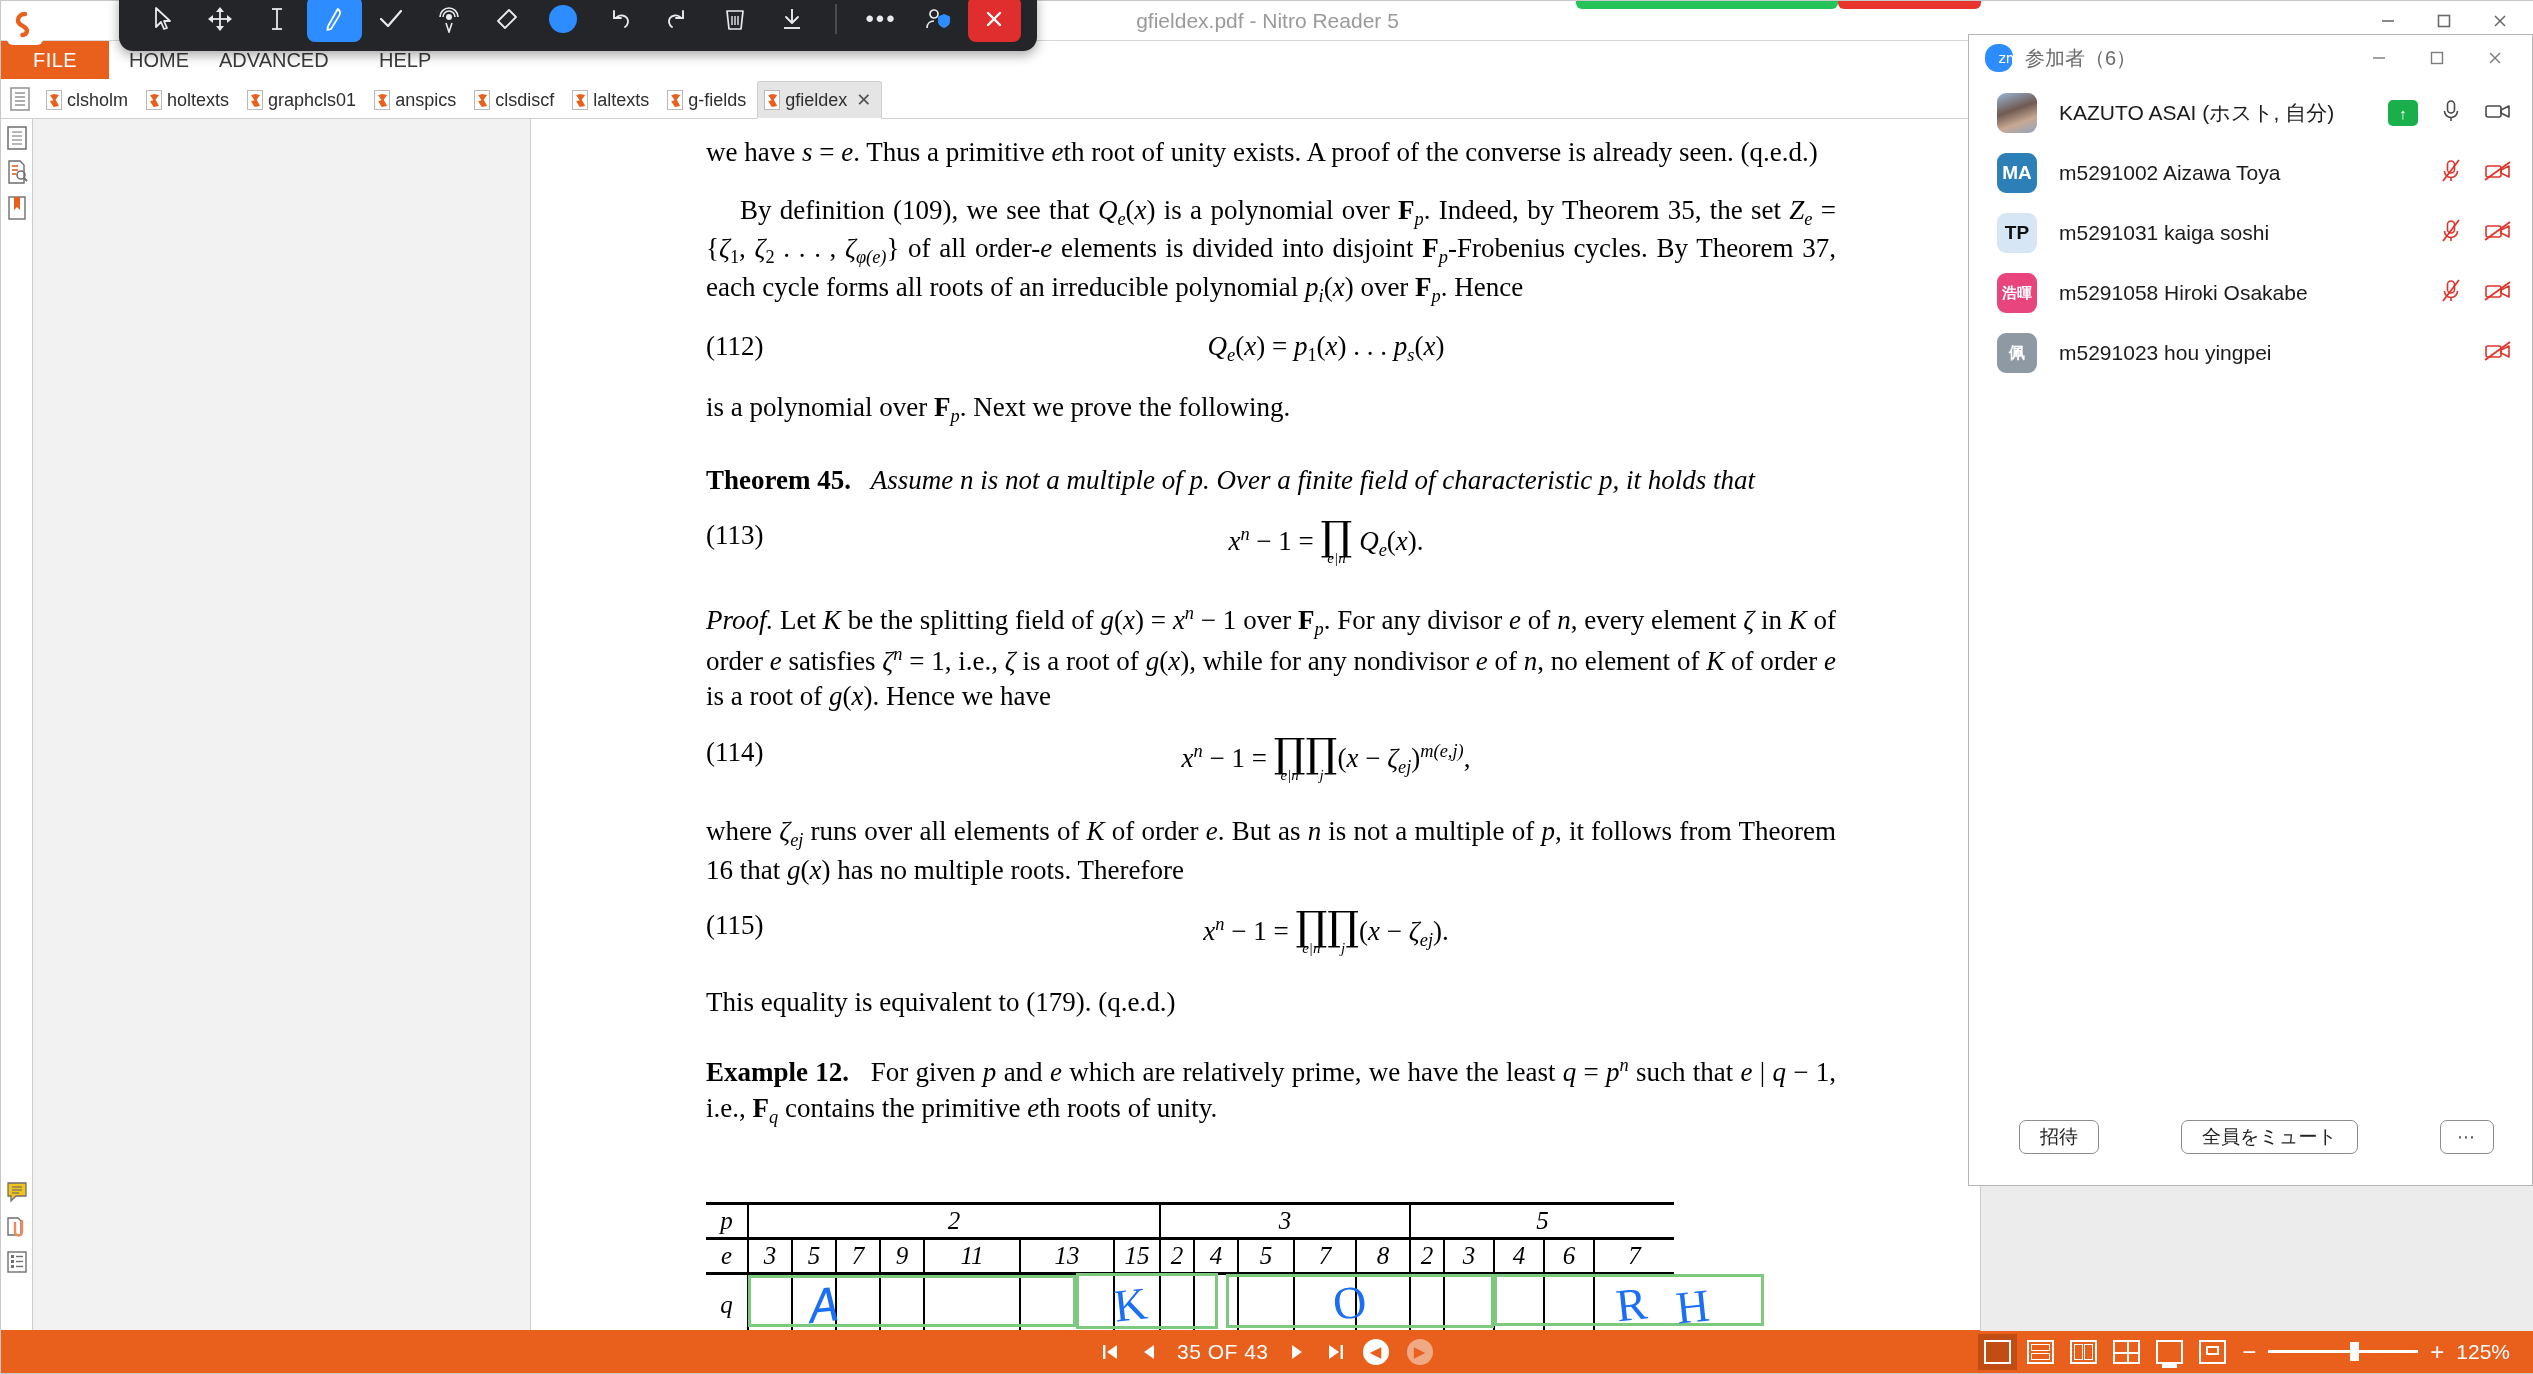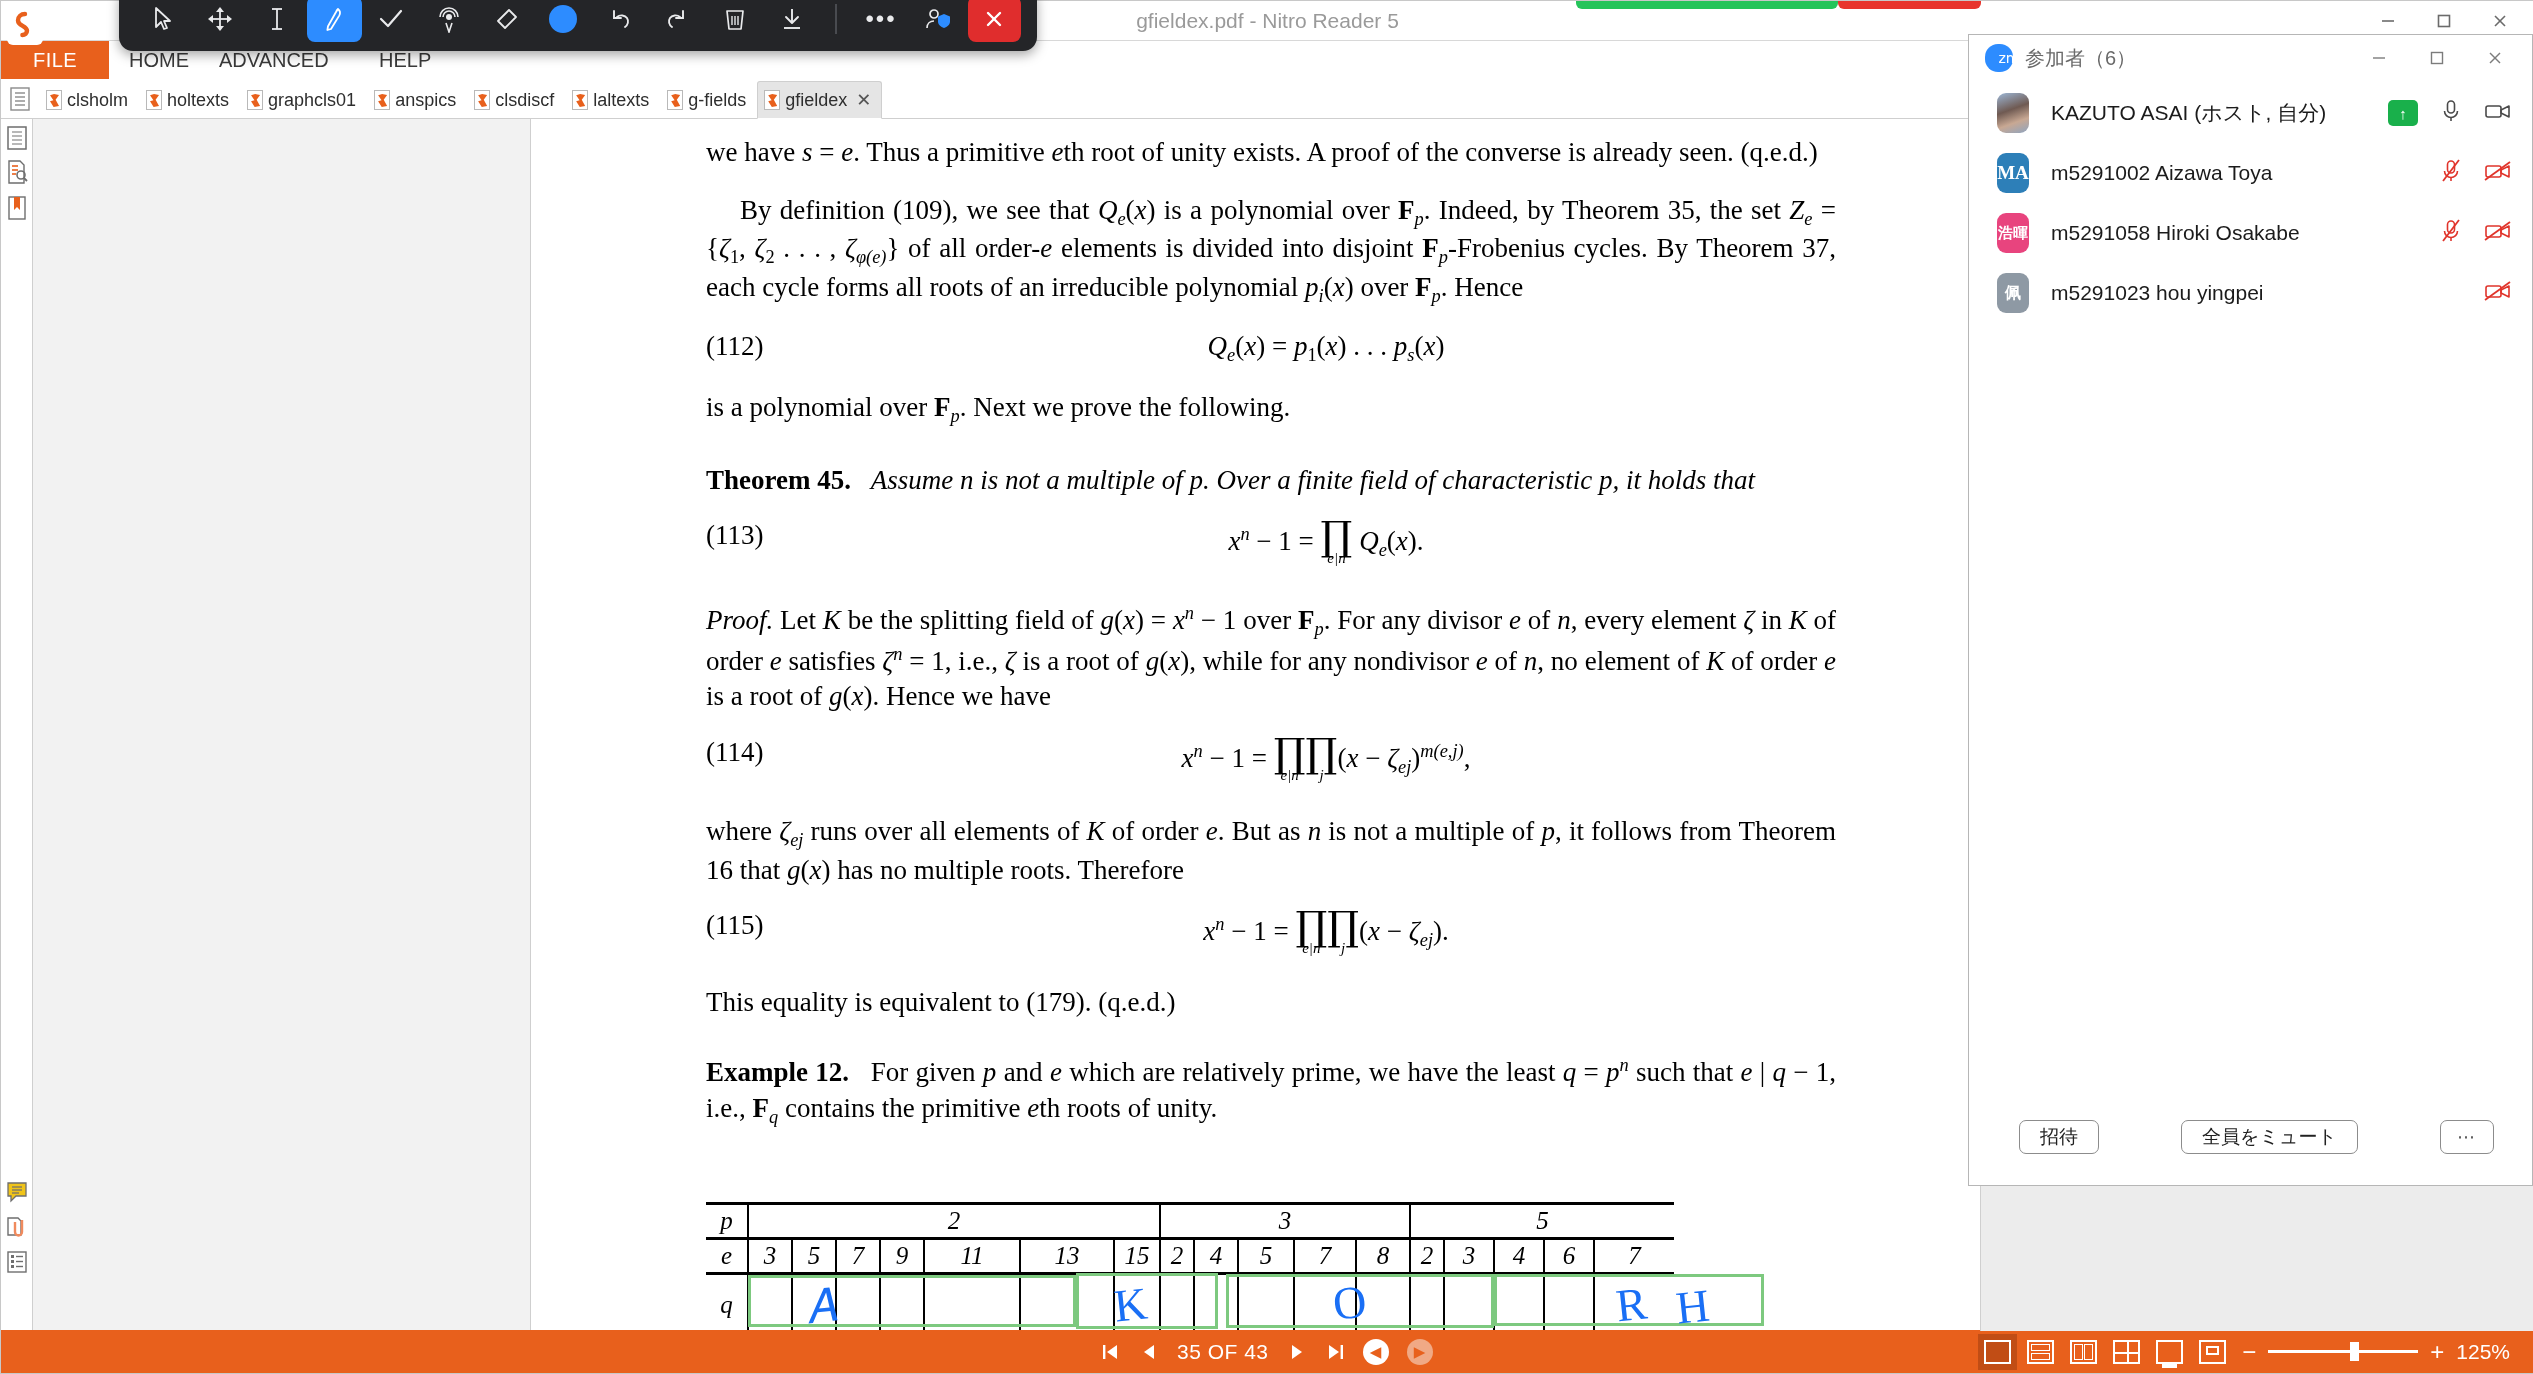--- a/index.html
+++ b/index.html
@@ -158,24 +158,24 @@
              align-items:center; justify-content:center; margin-left:16px;
              font-family:"DejaVu Sans", sans-serif;padding-left:20px; }
   .zp-titletext { margin-left:12px; font-size:20px; color:#6a6a6a; }
   .zp-wctrls { position:absolute; right:8px; top:0; height:46px; display:flex;
                align-items:center; }
   .zp-wbtn { width:58px; height:44px; display:flex; align-items:center;
              justify-content:center; color:#7c7c7c; }
 
   .zp-list { position:absolute; left:0; top:48px; width:100%; }
   .zp-row { height:60px; display:flex; align-items:center; padding:0 20px 0 28px; }
-  .zp-av { width:32px; height:40px; border-radius:9px; flex:none;
+  .zp-av { width:40px; height:40px; border-radius:9px; flex:none;
            display:flex; align-items:center; justify-content:center;
            color:#fff; font-size:19px; font-weight:bold;
-           font-family:Liberation Serif, serif; overflow:hidden; }
+           font-family:Liberation Sans, sans-serif; overflow:hidden; }
   .zp-av.photo { background:linear-gradient(160deg,#9db7d6 0%,#6f5a52 42%,#c8a893 70%,#8fa4bf 100%); }
   .zp-name { margin-left:22px; font-size:21px; color:#1b1b1b; flex:1;
              white-space:nowrap; }
   .zp-icons { display:flex; align-items:center; gap:22px; }
   .zp-badge { width:30px; height:26px; border-radius:5px; background:#19b04b;
               display:flex; align-items:center; justify-content:center; color:#fff;
               font-size:15px; }
 
   .zp-footer { position:absolute; left:0; bottom:0; width:100%; height:96px;
                display:flex; align-items:center; justify-content:center; gap:70px; }
@@ -711,43 +711,64 @@
           <div>
             <svg width="28" height="22" viewBox="0 0 28 22">
                 <rect x="2" y="6" width="15" height="11" rx="2" fill="none" stroke="#e0342b" stroke-width="1.6"></rect>
                 <path d="M17 10 L25 6 v11 l-8-4z" fill="none" stroke="#e0342b" stroke-width="1.6" stroke-linejoin="round"></path>
                 <line x1="1" y1="20" x2="26" y2="2" stroke="#e0342b" stroke-width="1.8"></line>
               </svg>
           </div>
         </div>
       </div>
 
-
       <div class="zp-row">
-        <div class="zp-av" style="background:#e8447e;font-size:15px">浩暉</div>
-        <div class="zp-name">m5291058 Hiroki Osakabe</div>
+        <div class="zp-av" style="background:#d7e6f5;color:#111">TP</div>
+        <div class="zp-name">m5291031 kaiga soshi</div>
         <div class="zp-icons">
           <div>
             <svg width="22" height="26" viewBox="0 0 22 26">
                 <rect x="7.5" y="3" width="7" height="12" rx="3.5" fill="none" stroke="#e0342b" stroke-width="1.6"></rect>
                 <path d="M4.5 13a6.5 6.5 0 0 0 13 0" fill="none" stroke="#e0342b" stroke-width="1.6"></path>
                 <line x1="11" y1="20" x2="11" y2="23" stroke="#e0342b" stroke-width="1.6"></line>
                 <line x1="3" y1="23" x2="19" y2="2" stroke="#e0342b" stroke-width="1.8"></line>
               </svg>
           </div>
           <div>
             <svg width="28" height="22" viewBox="0 0 28 22">
                 <rect x="2" y="6" width="15" height="11" rx="2" fill="none" stroke="#e0342b" stroke-width="1.6"></rect>
                 <path d="M17 10 L25 6 v11 l-8-4z" fill="none" stroke="#e0342b" stroke-width="1.6" stroke-linejoin="round"></path>
                 <line x1="1" y1="20" x2="26" y2="2" stroke="#e0342b" stroke-width="1.8"></line>
               </svg>
           </div>
         </div>
       </div>
 
+      <div class="zp-row">
+        <div class="zp-av" style="background:#e8447e;font-size:15px">浩暉</div>
+        <div class="zp-name">m5291058 Hiroki Osakabe</div>
+        <div class="zp-icons">
+          <div>
+            <svg width="22" height="26" viewBox="0 0 22 26">
+                <rect x="7.5" y="3" width="7" height="12" rx="3.5" fill="none" stroke="#e0342b" stroke-width="1.6"></rect>
+                <path d="M4.5 13a6.5 6.5 0 0 0 13 0" fill="none" stroke="#e0342b" stroke-width="1.6"></path>
+                <line x1="11" y1="20" x2="11" y2="23" stroke="#e0342b" stroke-width="1.6"></line>
+                <line x1="3" y1="23" x2="19" y2="2" stroke="#e0342b" stroke-width="1.8"></line>
+              </svg>
+          </div>
+          <div>
+            <svg width="28" height="22" viewBox="0 0 28 22">
+                <rect x="2" y="6" width="15" height="11" rx="2" fill="none" stroke="#e0342b" stroke-width="1.6"></rect>
+                <path d="M17 10 L25 6 v11 l-8-4z" fill="none" stroke="#e0342b" stroke-width="1.6" stroke-linejoin="round"></path>
+                <line x1="1" y1="20" x2="26" y2="2" stroke="#e0342b" stroke-width="1.8"></line>
+              </svg>
+          </div>
+        </div>
+      </div>
+
 
       <div class="zp-row">
         <div class="zp-av" style="background:#8e99a4;font-size:16px">佩</div>
         <div class="zp-name">m5291023 hou yingpei</div>
         <div class="zp-icons">
           <div>
             <svg width="28" height="22" viewBox="0 0 28 22">
                 <rect x="2" y="6" width="15" height="11" rx="2" fill="none" stroke="#e0342b" stroke-width="1.6"></rect>
                 <path d="M17 10 L25 6 v11 l-8-4z" fill="none" stroke="#e0342b" stroke-width="1.6" stroke-linejoin="round"></path>
                 <line x1="1" y1="20" x2="26" y2="2" stroke="#e0342b" stroke-width="1.8"></line>

